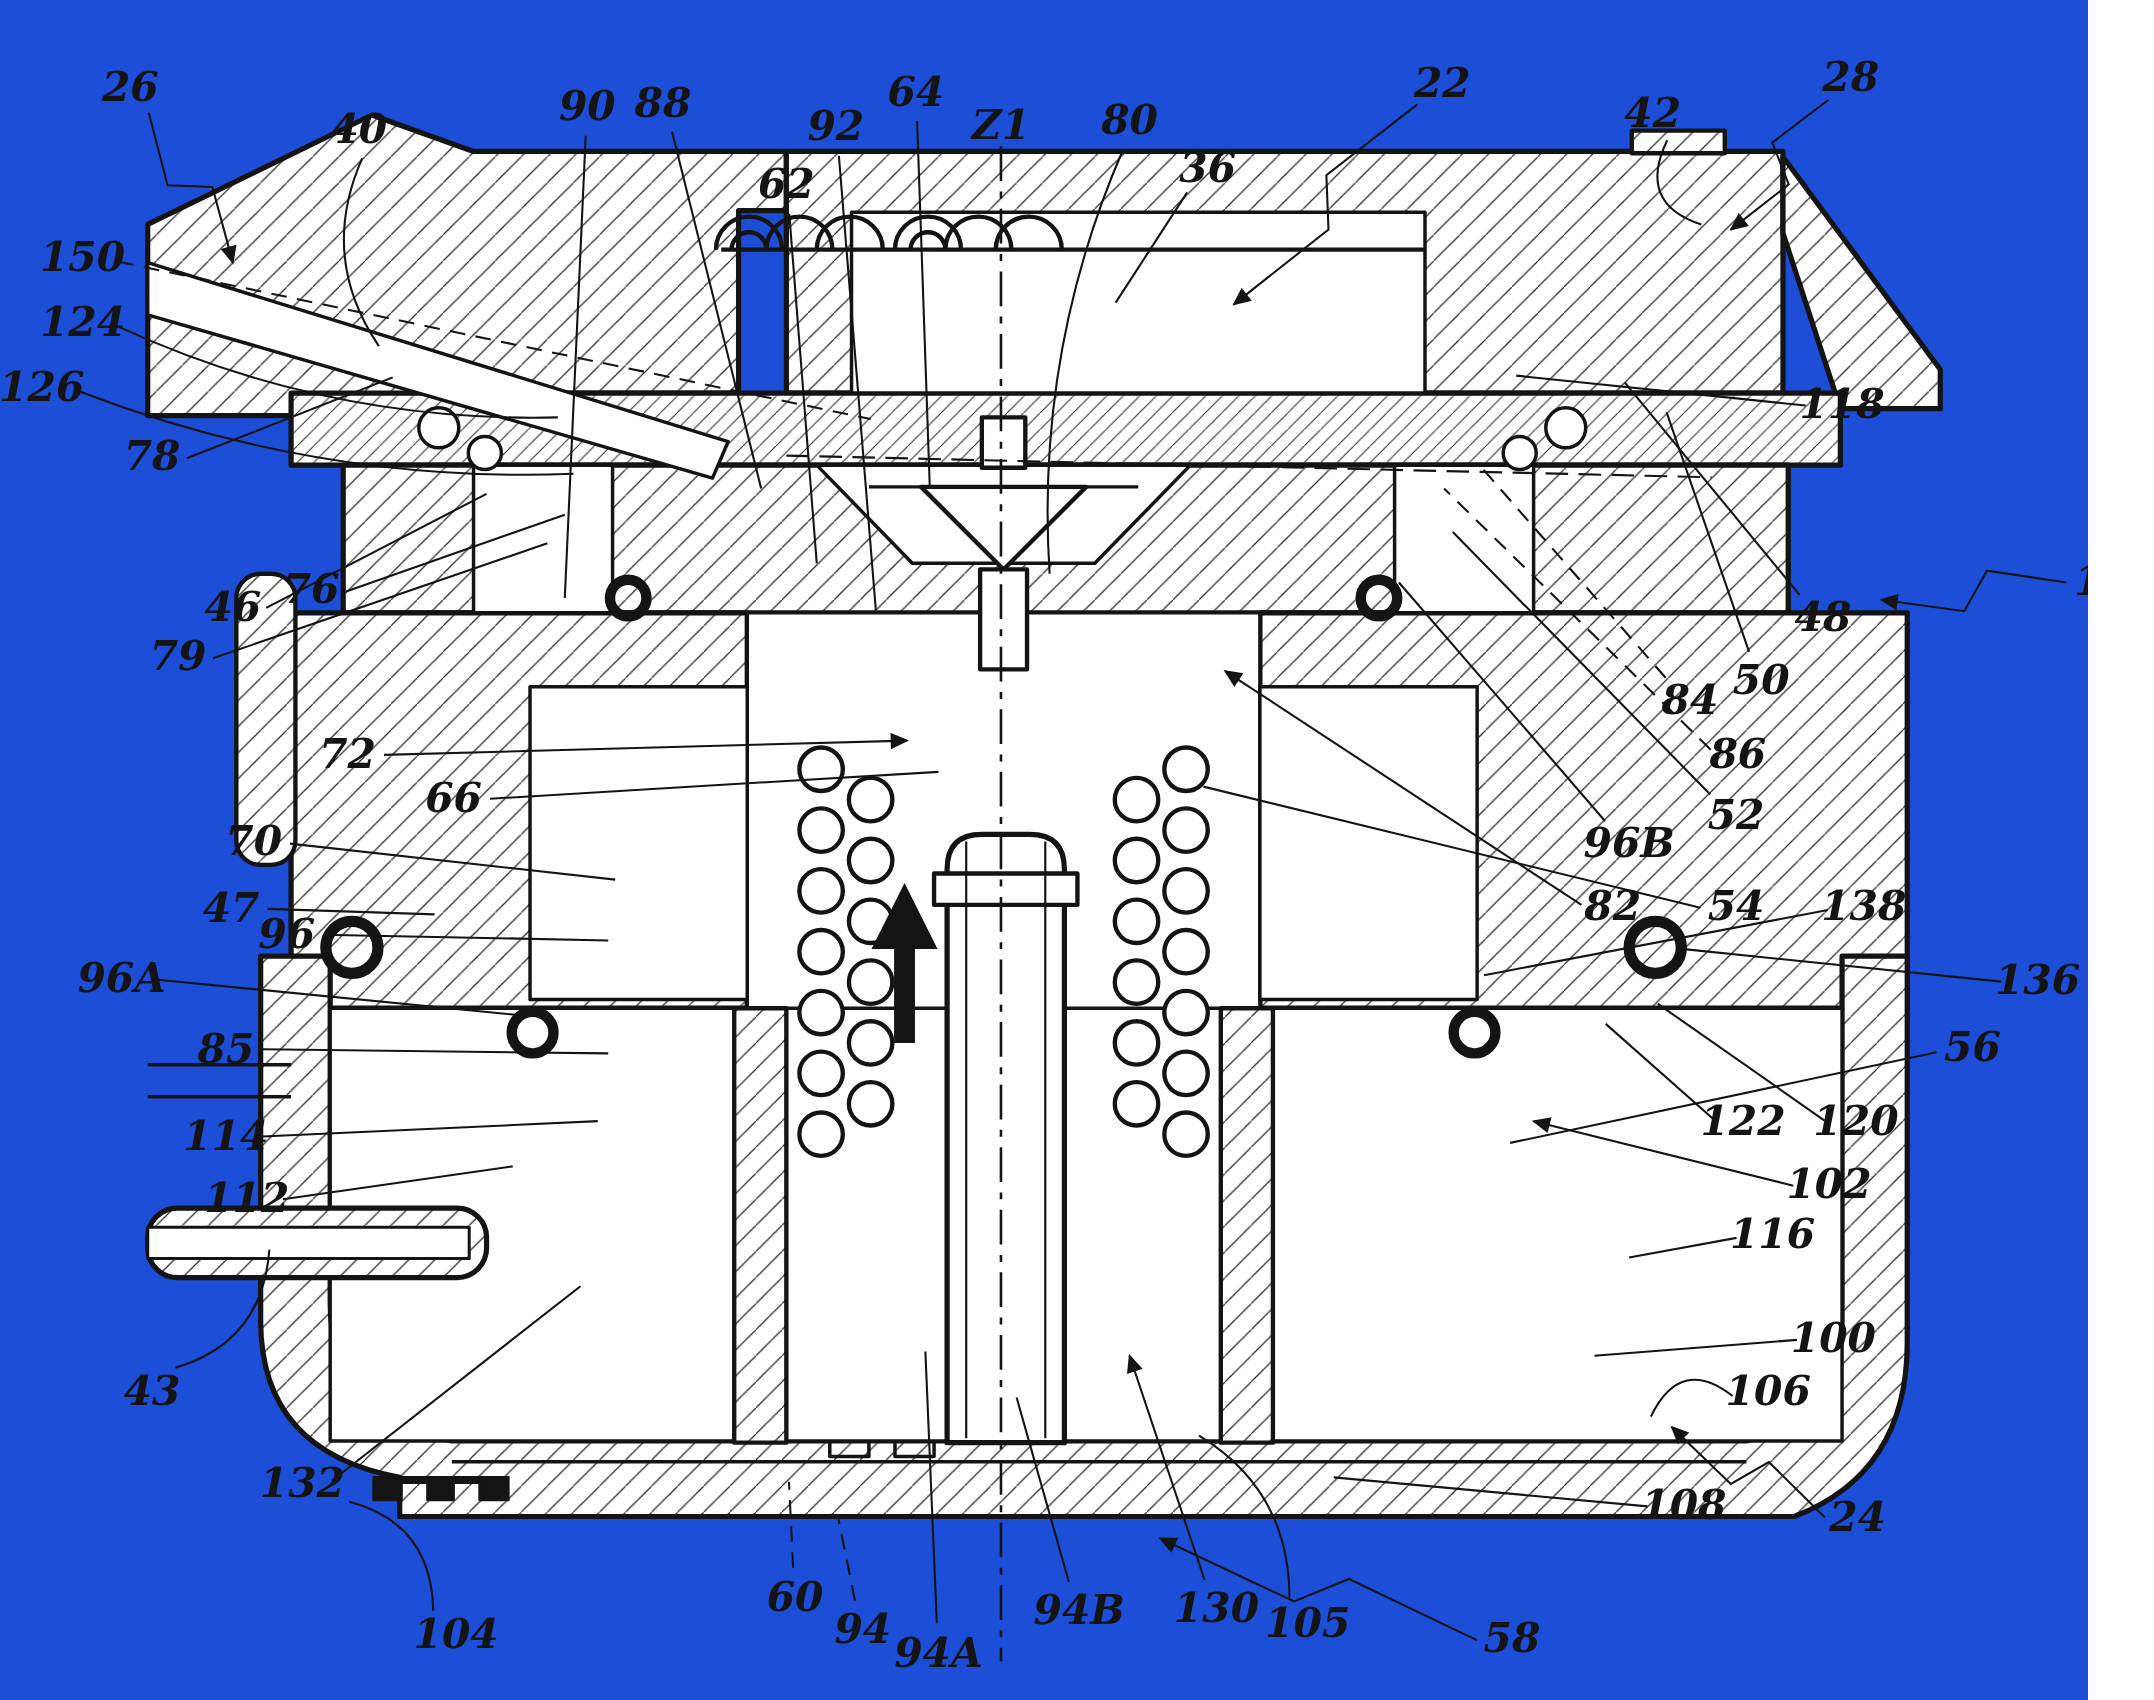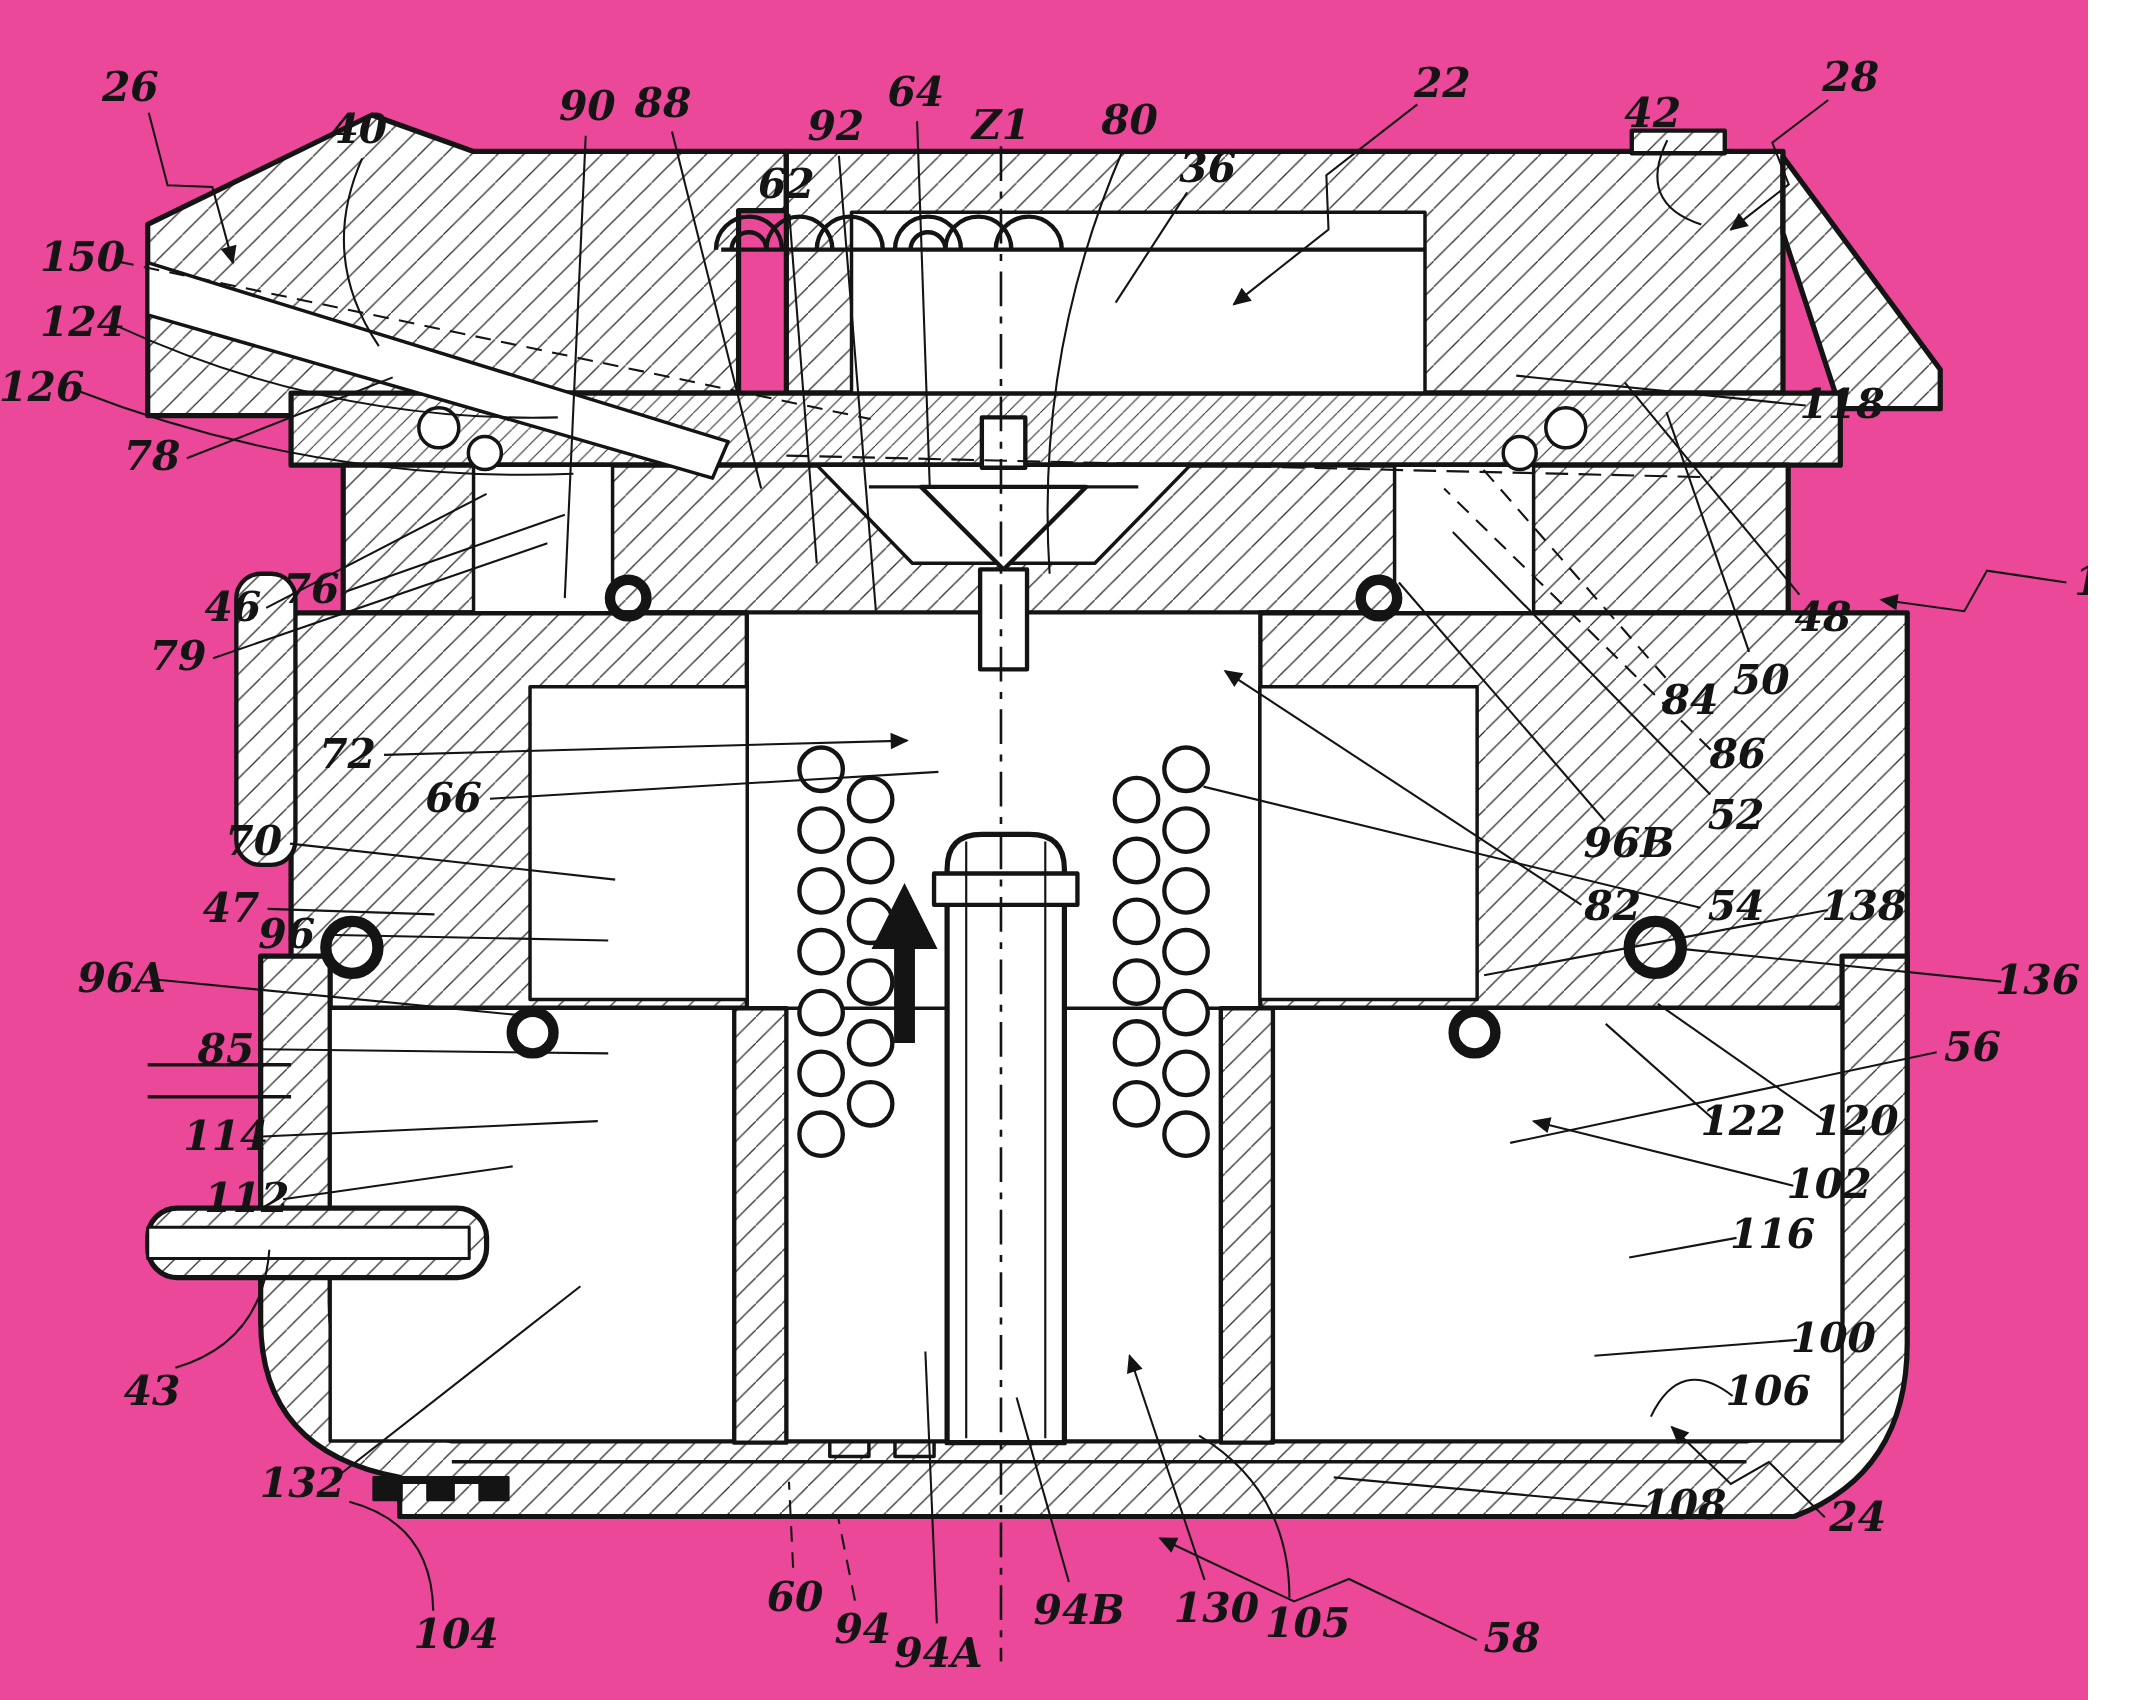--- a/index.html
+++ b/index.html
@@ -1,17 +1,17 @@
 <!DOCTYPE html>
 <html style="font-size:14px"><head>
 <meta charset="utf-8">
 <style>
   html,body{margin:0;padding:0;background:#ffffff;}
   body{font-family:"DejaVu Serif", serif;}
-  .stage{width:2088px;height:1701px;position:relative;background:#ec4899;overflow:hidden;}
+  .stage{width:2088px;height:1701px;position:relative;background:#1d4ed8;overflow:hidden;}
   svg{display:block}
   .ink{stroke:#141414;}
   .ref-num{font-family:"DejaVu Serif", serif;font-style:italic;font-weight:bold;
            font-size:47px;fill:#141414;}
   .leader{fill:none;stroke:#141414;stroke-width:2.4;}
 </style>
 </head>
 <body>
 
 <div class="stage">

